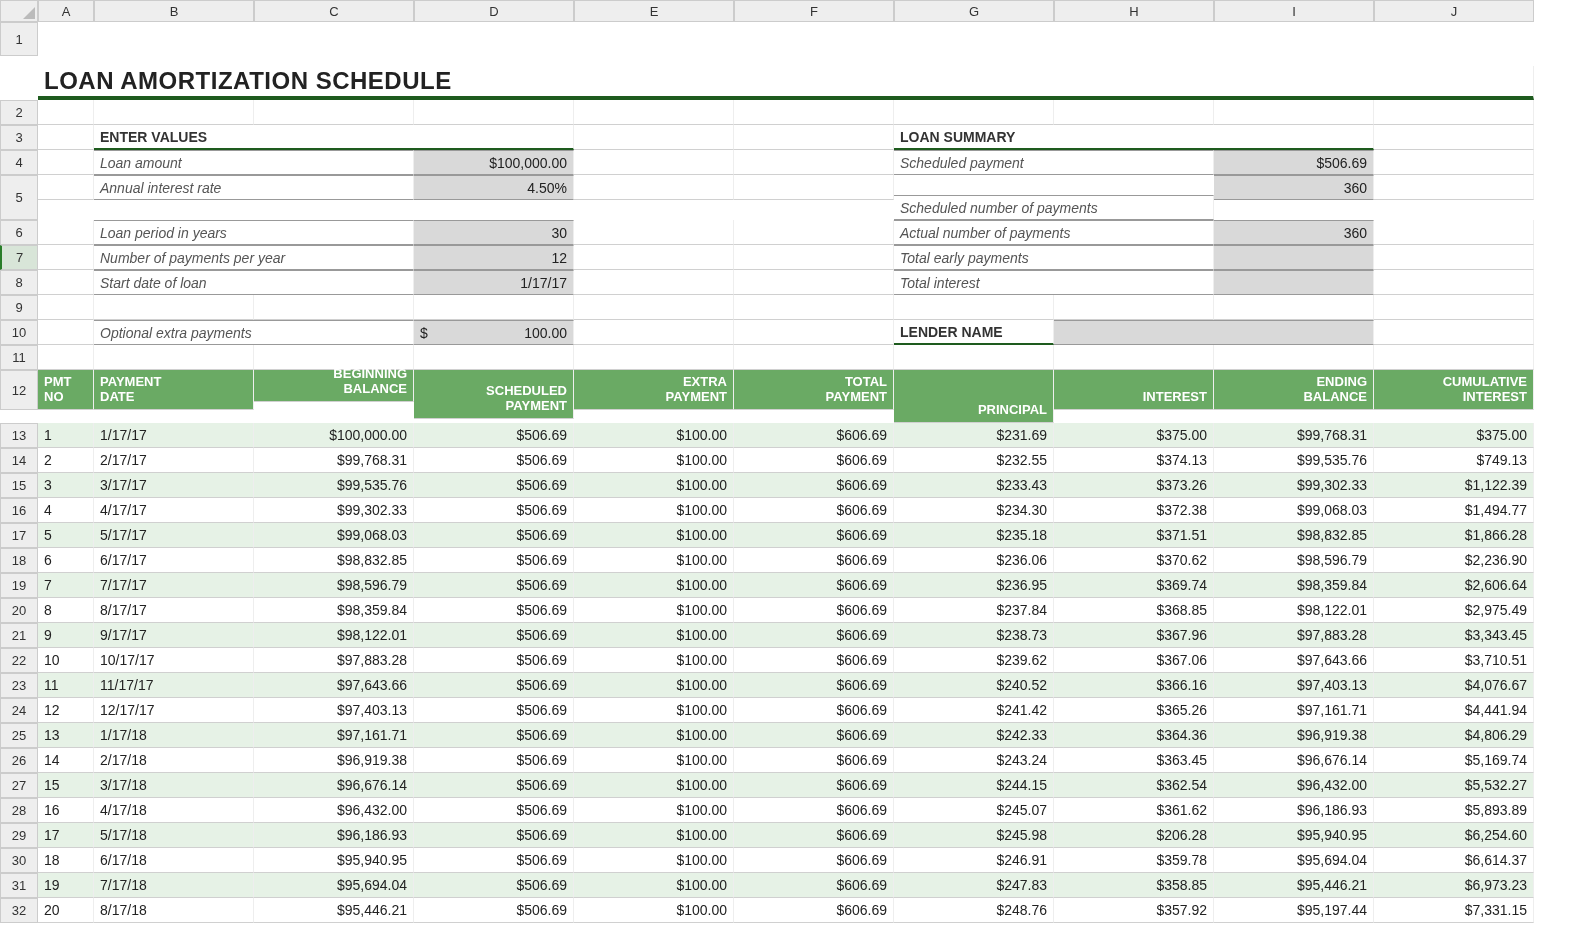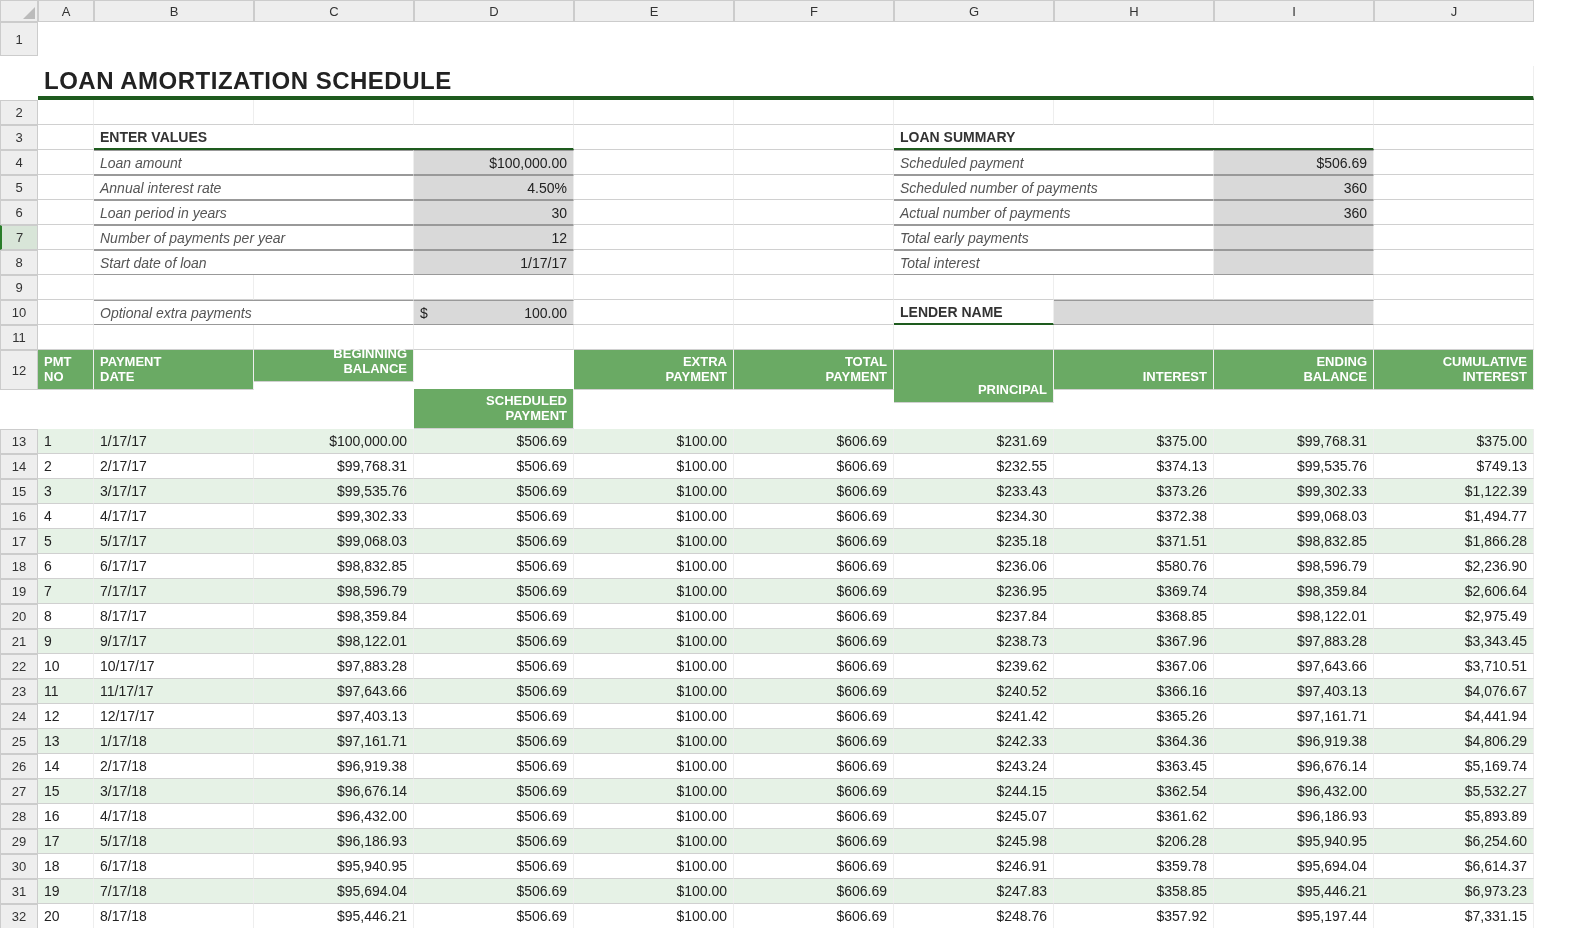--- a/index.html
+++ b/index.html
@@ -137,21 +137,21 @@
     <div class="cell empty "></div>
     <div class="cell label" style="grid-column: span 2;">Scheduled payment</div>
     <div class="cell val right">$506.69</div>
     <div class="cell empty "></div>
     <div class="rowhdr">5</div>
     <div class="cell empty "></div>
     <div class="cell label" style="grid-column: span 2;">Annual interest rate</div>
     <div class="cell val">4.50%</div>
     <div class="cell empty "></div>
     <div class="cell empty "></div>
-    <div class="cell label" style="grid-column: span 2;">Scheduled number of payments</div>
+    <div class="cell label" style="grid-column: span 2; margin-top: 20px;">Scheduled number of payments</div>
     <div class="cell val right">360</div>
     <div class="cell empty "></div>
     <div class="rowhdr">6</div>
     <div class="cell empty "></div>
     <div class="cell label" style="grid-column: span 2;">Loan period in years</div>
     <div class="cell val">30</div>
     <div class="cell empty "></div>
     <div class="cell empty "></div>
     <div class="cell label" style="grid-column: span 2;">Actual number of payments</div>
     <div class="cell val right">360</div>
@@ -209,21 +209,21 @@
     <div class="cell empty "></div>
     <div class="cell empty "></div>
     <div class="cell empty "></div>
     <div class="rowhdr" style="height: 40px;">12</div>
     <div class="cell tbl-hdr left" style="height: 40px;">PMT
 NO</div>
     <div class="cell tbl-hdr left" style="height: 40px;">PAYMENT
 DATE</div>
     <div class="cell tbl-hdr right" style="height: 32px;">BEGINNING
 BALANCE</div>
-    <div class="cell tbl-hdr right" style="height: 40px; margin-top: 39px;">SCHEDULED
+    <div class="cell tbl-hdr right" style="height: 49px;">SCHEDULED
 PAYMENT</div>
     <div class="cell tbl-hdr right" style="height: 40px;">EXTRA
 PAYMENT</div>
     <div class="cell tbl-hdr right" style="height: 40px;">TOTAL
 PAYMENT</div>
     <div class="cell tbl-hdr right" style="height: 53px;">PRINCIPAL</div>
     <div class="cell tbl-hdr right" style="height: 40px;">INTEREST</div>
     <div class="cell tbl-hdr right" style="height: 40px;">ENDING
 BALANCE</div>
     <div class="cell tbl-hdr right" style="height: 40px;">CUMULATIVE
@@ -284,21 +284,21 @@
     <div class="cell data right alt">$98,832.85</div>
     <div class="cell data right alt">$1,866.28</div>
     <div class="rowhdr">18</div>
     <div class="cell data left ">6</div>
     <div class="cell data left ">6/17/17</div>
     <div class="cell data right ">$98,832.85</div>
     <div class="cell data right ">$506.69</div>
     <div class="cell data right ">$100.00</div>
     <div class="cell data right ">$606.69</div>
     <div class="cell data right ">$236.06</div>
-    <div class="cell data right ">$580.76</div>
+    <div class="cell data right ">$370.62</div>
     <div class="cell data right ">$98,596.79</div>
     <div class="cell data right ">$2,236.90</div>
     <div class="rowhdr">19</div>
     <div class="cell data left alt">7</div>
     <div class="cell data left alt">7/17/17</div>
     <div class="cell data right alt">$98,596.79</div>
     <div class="cell data right alt">$506.69</div>
     <div class="cell data right alt">$100.00</div>
     <div class="cell data right alt">$606.69</div>
     <div class="cell data right alt">$236.95</div>

